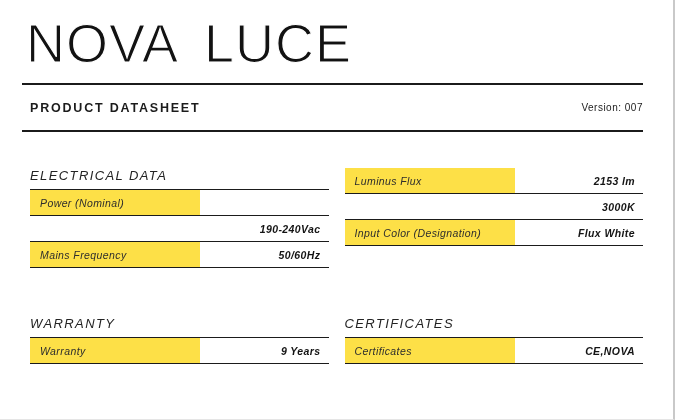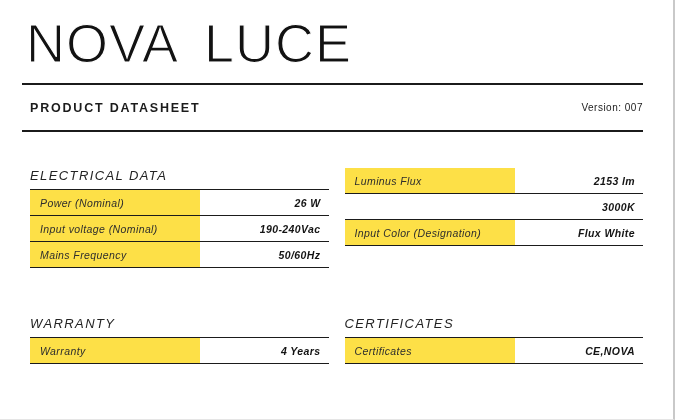--- a/index.html
+++ b/index.html
@@ -118,24 +118,22 @@
   </div>
 
   <hr class="rule">
 
   <div class="sections">
 
     <div class="section">
       <div class="section-title">ELECTRICAL DATA</div>
       <div class="row">
         <div class="row-label">Power (Nominal)</div>
-        <div class="row-value">26 W</div>
       </div>
       <div class="row">
-        <div class="row-label">Input voltage (Nominal)</div>
         <div class="row-value">190-240Vac</div>
       </div>
       <div class="row">
         <div class="row-label">Mains Frequency</div>
         <div class="row-value">50/60Hz</div>
       </div>
     </div>
 
     <div class="section">
       <div class="row">
@@ -148,21 +146,21 @@
       <div class="row">
         <div class="row-label">Input Color (Designation)</div>
         <div class="row-value">Flux White</div>
       </div>
     </div>
 
     <div class="section">
       <div class="section-title">WARRANTY</div>
       <div class="row">
         <div class="row-label">Warranty</div>
-        <div class="row-value">4 Years</div>
+        <div class="row-value">9 Years</div>
       </div>
     </div>
 
     <div class="section">
       <div class="section-title">CERTIFICATES</div>
       <div class="row">
         <div class="row-label">Certificates</div>
         <div class="row-value">CE,NOVA</div>
       </div>
     </div>

